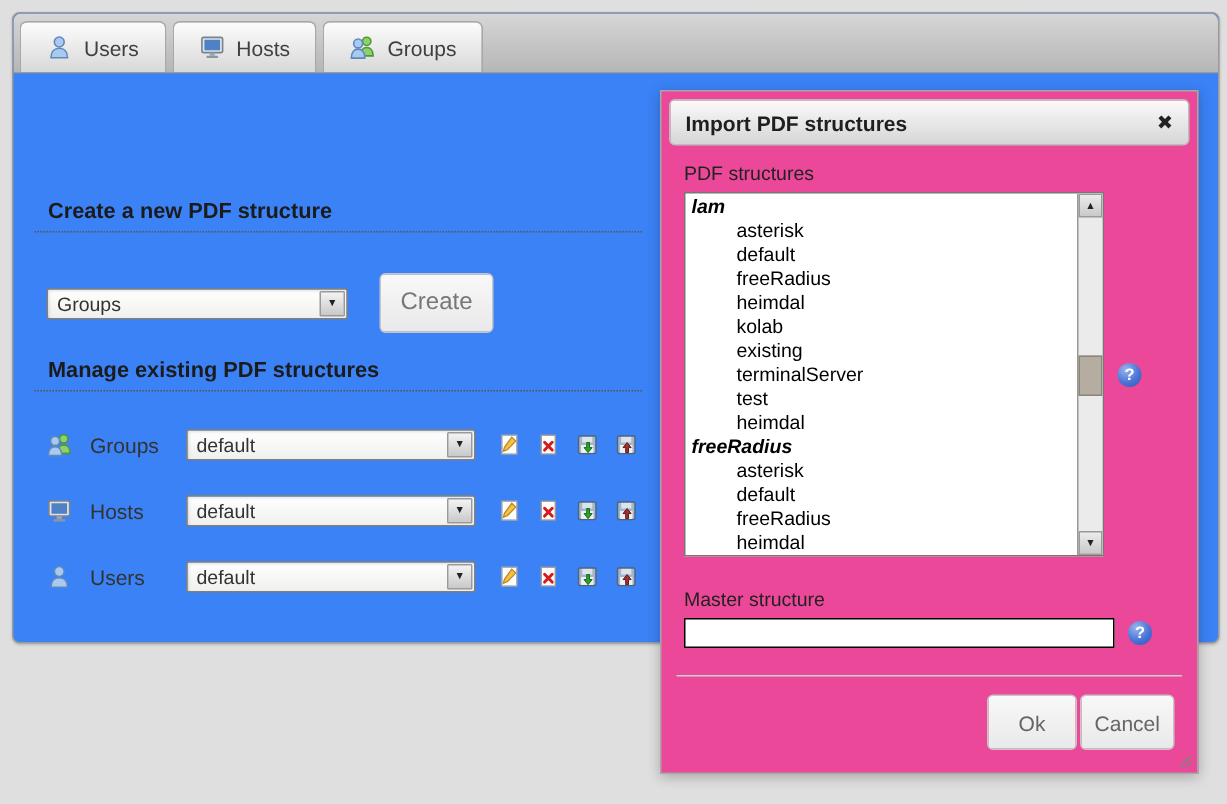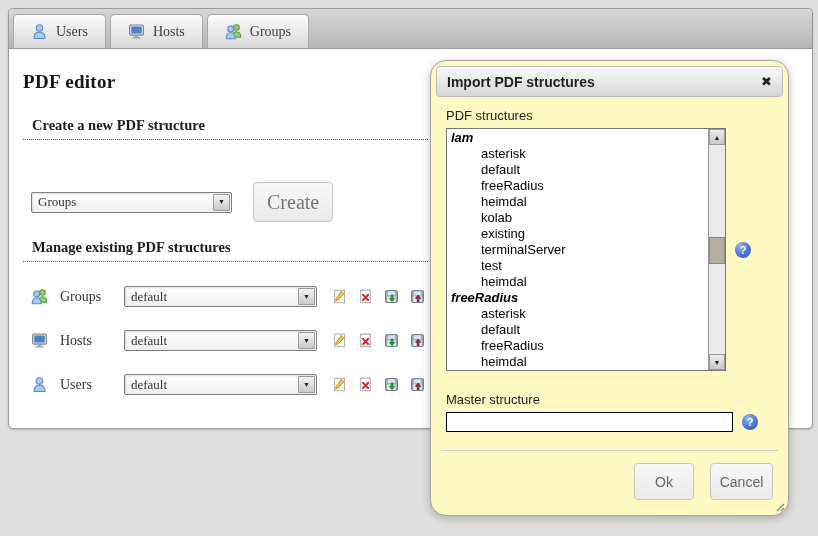--- a/index.html
+++ b/index.html
@@ -9,22 +9,21 @@
     background:#dfdfdf;
     font-family:"Liberation Sans","DejaVu Sans",sans-serif;
     font-size:13px; color:#222;
   }
 
   
   .main-frame {
     position:absolute; left:8px; top:8px; width:805px; height:421px;
     border:1px solid #9a9a9a; border-radius:5px;
     box-shadow:0 1px 2px rgba(0,0,0,.18);
-    background:#ffffff;
-    font-family:Liberation Serif, serif;
+    background:#3b82f6;
   }
   .tab-strip {
     height:40px; display:flex; align-items:flex-end; gap:4px;
     padding:0 0 0 4px;
     background:linear-gradient(#d6d6d6,#b6b6b6);
     border-bottom:1px solid #9a9a9a;
     border-radius:5px 5px 0 0;
   }
   .tab {
     height:34px; display:flex; align-items:center; gap:8px;
@@ -39,21 +38,21 @@
   .page-title {
     position:absolute; left:14px; top:22px;
     font-size:19px; font-weight:bold; color:#161616; letter-spacing:.3px;
   }
   .section-heading {
     position:absolute; left:14px; width:405px;
     padding:0 0 5px 9px;
     font-size:14.5px; font-weight:bold; color:#1b1b1b;
     border-bottom:1px dotted #555;
   }
-  .sec-create { top:68px; }
+  .sec-create { top:84px; }
   .sec-manage { top:190px; }
 
   
   .select {
     height:21px; display:flex; align-items:center; justify-content:space-between;
     background:linear-gradient(#ffffff,#f0f0ee);
     border:1px solid #7f7f7f; border-radius:2px;
     box-shadow:inset 1px 1px 2px rgba(0,0,0,.12);
     padding-left:6px; font-size:13px; color:#333; cursor:pointer;
   }
@@ -65,35 +64,35 @@
     font-size:7px; color:#222;
   }
   .create-row { position:absolute; left:22px; top:133px; display:flex; align-items:center; }
   .create-row .select { width:201px; }
   .btn {
     display:flex; align-items:center; justify-content:center;
     background:linear-gradient(#f8f8f8,#e9e9e9);
     border:1px solid #c6c6c6; border-radius:4px;
     color:#777; cursor:pointer;
   }
-  .create-btn { margin-left:21px; height:40px; padding:17px 13px; font-size:20px; }
+  .create-btn { margin-left:21px; height:40px; padding:17px 13px; font-size:16px; }
 
   
   .manage-row { position:absolute; left:22px; display:flex; align-items:center; }
   .row-groups { top:237px; } .row-hosts { top:281px; } .row-users { top:325px; }
   .type-icon { width:17px; height:17px; flex:0 0 17px; }
   .row-label { margin-left:12px; width:56px; font-size:14px; color:#333; }
   .manage-row .select { width:193px; margin-left:8px; }
   .action-icon { width:15px; height:15px; margin-left:11px; cursor:pointer; }
   .action-icon.first { margin-left:15px; }
 
   
   .dialog {
-    position:absolute; left:430px; top:60px; width:359px; height:456px;
-    background:#fef9c3; border:1px solid #a6a6a6; border-radius:16px;
+    position:absolute; left:440px; top:60px; width:359px; height:456px;
+    background:#ec4899; border:1px solid #a6a6a6; border-radius:0;
     box-shadow:0 2px 8px rgba(0,0,0,.25); z-index:10;
   }
   .dialog-titlebar {
     margin:5px; height:31px; display:flex; align-items:center;
     background:linear-gradient(#fafafa,#d6d6d6);
     border:1px solid #bdbdbd; border-radius:4px;
     padding:0 10px;
   }
   .dialog-title { font-size:14px; font-weight:bold; color:#1f1f1f; flex:1; }
   .dialog-close { font-size:13px; font-weight:bold; color:#222; cursor:pointer; line-height:1; }
@@ -135,21 +134,21 @@
   }
   .pwd-label { margin-top:21px; }
   .pwd-row { display:flex; align-items:center; margin-top:4px; }
   .pwd-input {
     width:287px; height:20px; border:1px solid #000; border-radius:0;
     font-family:"Liberation Sans",sans-serif; font-size:13px; padding:0 4px;
     outline:none;
   }
   .dialog-footer {
     margin:18px 10px 0 10px; border-top:1px solid #cfcfcf;
-    padding:12px 5px 0 0; display:flex; justify-content:flex-end; gap:16px;
+    padding:12px 5px 0 0; display:flex; justify-content:flex-end; gap:2px;
   }
   .footer-btn { height:37px; font-size:14px; color:#666; }
   .ok-btn { width:60px; }
   .cancel-btn { width:63px; }
   .resize-handle { position:absolute; right:3px; bottom:3px; width:12px; height:12px; cursor:nwse-resize; }
 </style>
 </head>
 <body>
 
 <svg width="0" height="0" style="position:absolute">
@@ -209,21 +208,20 @@
     </div>
     <div class="tab">
       <svg class="type-icon" viewBox="0 0 16 16">
           <use href="#ic-group"></use>
         </svg>
       <span>Groups</span>
     </div>
   </div>
 
   <div class="content">
-    <div class="page-title">PDF editor</div>
 
     <div class="section-heading sec-create">Create a new PDF structure</div>
 
     <div class="create-row">
       <div class="select">
         <span>Groups</span>
         <span class="select-arrow">▼</span>
       </div>
       <div class="btn create-btn">Create</div>
     </div>

